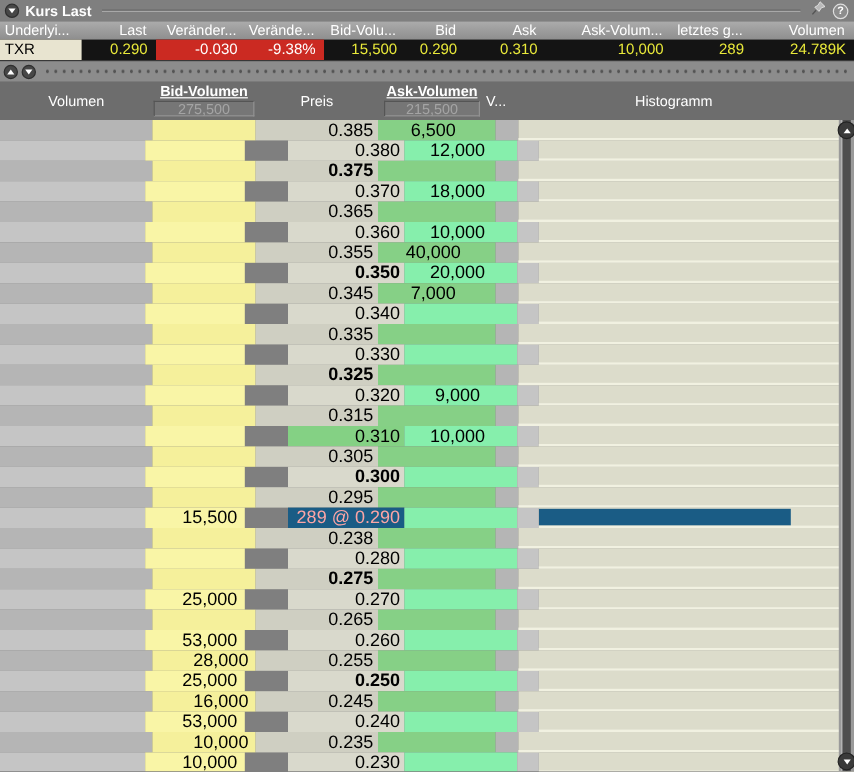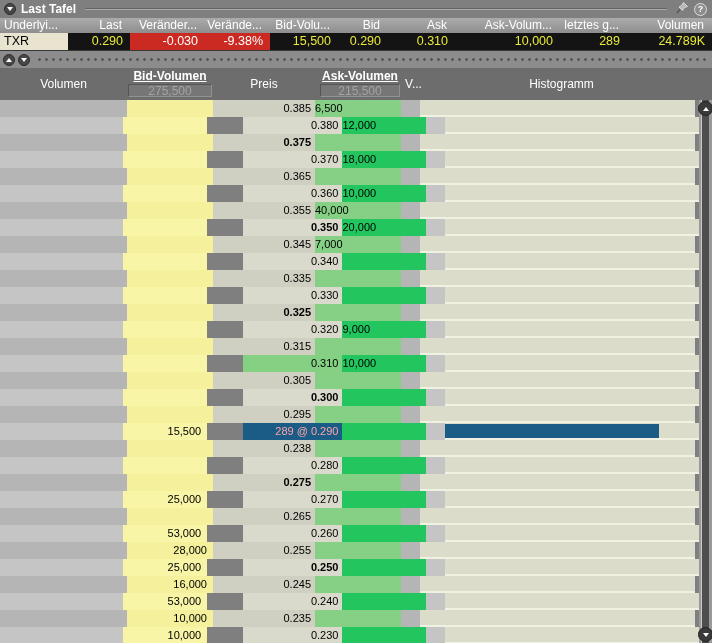--- a/index.html
+++ b/index.html
@@ -40,54 +40,54 @@
   .lh{box-sizing:border-box;display:flex;align-items:center;justify-content:center;white-space:nowrap;}
   .lh-col{flex-direction:column;justify-content:flex-start;padding-top:1px;}
   .lh-vol{width:127px;} .lh-bid{width:86px;} .lh-price{width:102px;} .lh-ask{width:90px;overflow:visible;align-items:center;}
   .lh-v{width:19px;justify-content:flex-start;} .lh-hist{width:275px;} .lh-pad{width:13px;}
   .lh-strong{font-weight:bold;text-decoration:underline;line-height:14px;}
   .lh-total{background:#767676;border:1px solid #929292;border-top-color:#555;border-left-color:#555;
     color:#a4a4a4;text-align:center;height:13px;line-height:12px;font-size:12px;box-sizing:border-box;margin-top:1px;}
   .lh-bid .lh-total{width:84px;} .lh-ask .lh-total{width:80px;}
   
   .ladder-wrap{position:relative;height:543px;overflow:hidden;}
-  .lrow{height:17px;display:flex;font-size:11px;line-height:17px;color:#000;}
+  .lrow{height:17px;display:flex;font-size:15px;line-height:17px;color:#000;}
   .lrow>div{box-sizing:border-box;white-space:nowrap;overflow:hidden;}
   .c-vol{width:127px;} .c-v{width:19px;}
   .c-bid{width:86px;text-align:right;padding-right:6px;}
   .c-price{width:102px;text-align:right;padding-right:4px;}
-  .c-ask{width:86px;text-align:left;padding-right:6px;}
+  .c-ask{width:98px;text-align:center;padding-right:6px;}
   .c-hist{width:275px;background:#dcdccb;border-bottom:2px solid #f1f1e1;position:relative;}
   .lrow.even .c-vol,.lrow.even .c-v{background:#b5b5b5;}
   .lrow.odd  .c-vol,.lrow.odd  .c-v{background:#c5c5c5;}
   .lrow.even .c-bid{background:var(--bid-yellow,#f5f09b);padding-left:25px;}
   .lrow.odd  .c-bid{background:#f9f5a6;}
   .lrow.even .c-price{background:#cfcfc2;}
   .lrow.odd  .c-price{background:#d9d9cc;margin-left:36px;}
   .lrow.even .c-ask{background:var(--ask-green,#86d086);}
-  .lrow.odd  .c-ask{background:#22c55e;}
+  .lrow.odd  .c-ask{background:#86efac;}
   .c-price.bold{font-weight:bold;}
   .c-price.hl-ask{background:#84d184 !important;}
   .c-price.hl-selected{background:var(--accent-blue,#1a5c85) !important;color:#fca5a5;}
   .hbar{position:absolute;left:0;top:1px;height:14px;background:var(--accent-blue,#1a5c85);}
   
   .scrollbar{position:absolute;top:0;right:0;width:13px;height:543px;background:#9a9a9a;}
   .sb-track{position:absolute;left:2px;top:0;width:8px;height:543px;background:#4e4e4e;border-left:1px solid #c9c9c9;box-sizing:border-box;}
   .sb-btn{position:absolute;left:-1px;width:15px;height:15px;border-radius:50%;background:#3a3a3a;border:1px solid #222;
     display:flex;align-items:center;justify-content:center;box-sizing:border-box;}
   .sb-btn.top{top:1px;} .sb-btn.bottom{bottom:1px;}
 </style>
 </head>
 <body>
 
 <div class="title-bar">
   <div class="round-btn">
     <div class="tri-down"></div>
   </div>
-  <div class="title-text">Last Tafel</div>
+  <div class="title-text">Kurs Last</div>
   <div class="groove"></div>
   <div style="flex:0 0 auto;">
     <svg width="13" height="13" viewBox="0 0 13 13">
       <path d="M7.5 1.5 l4 4 -3 1 -2 3 -3.5-3.5 2.5-1.5z" fill="#b9b9b9" stroke="#e3e3e3" stroke-width="0.8"></path>
       <line x1="4" y1="8.5" x2="1" y2="12" stroke="#555" stroke-width="1.2"></line>
     </svg>
   </div>
   <div class="help-circle">?</div>
 </div>
 

